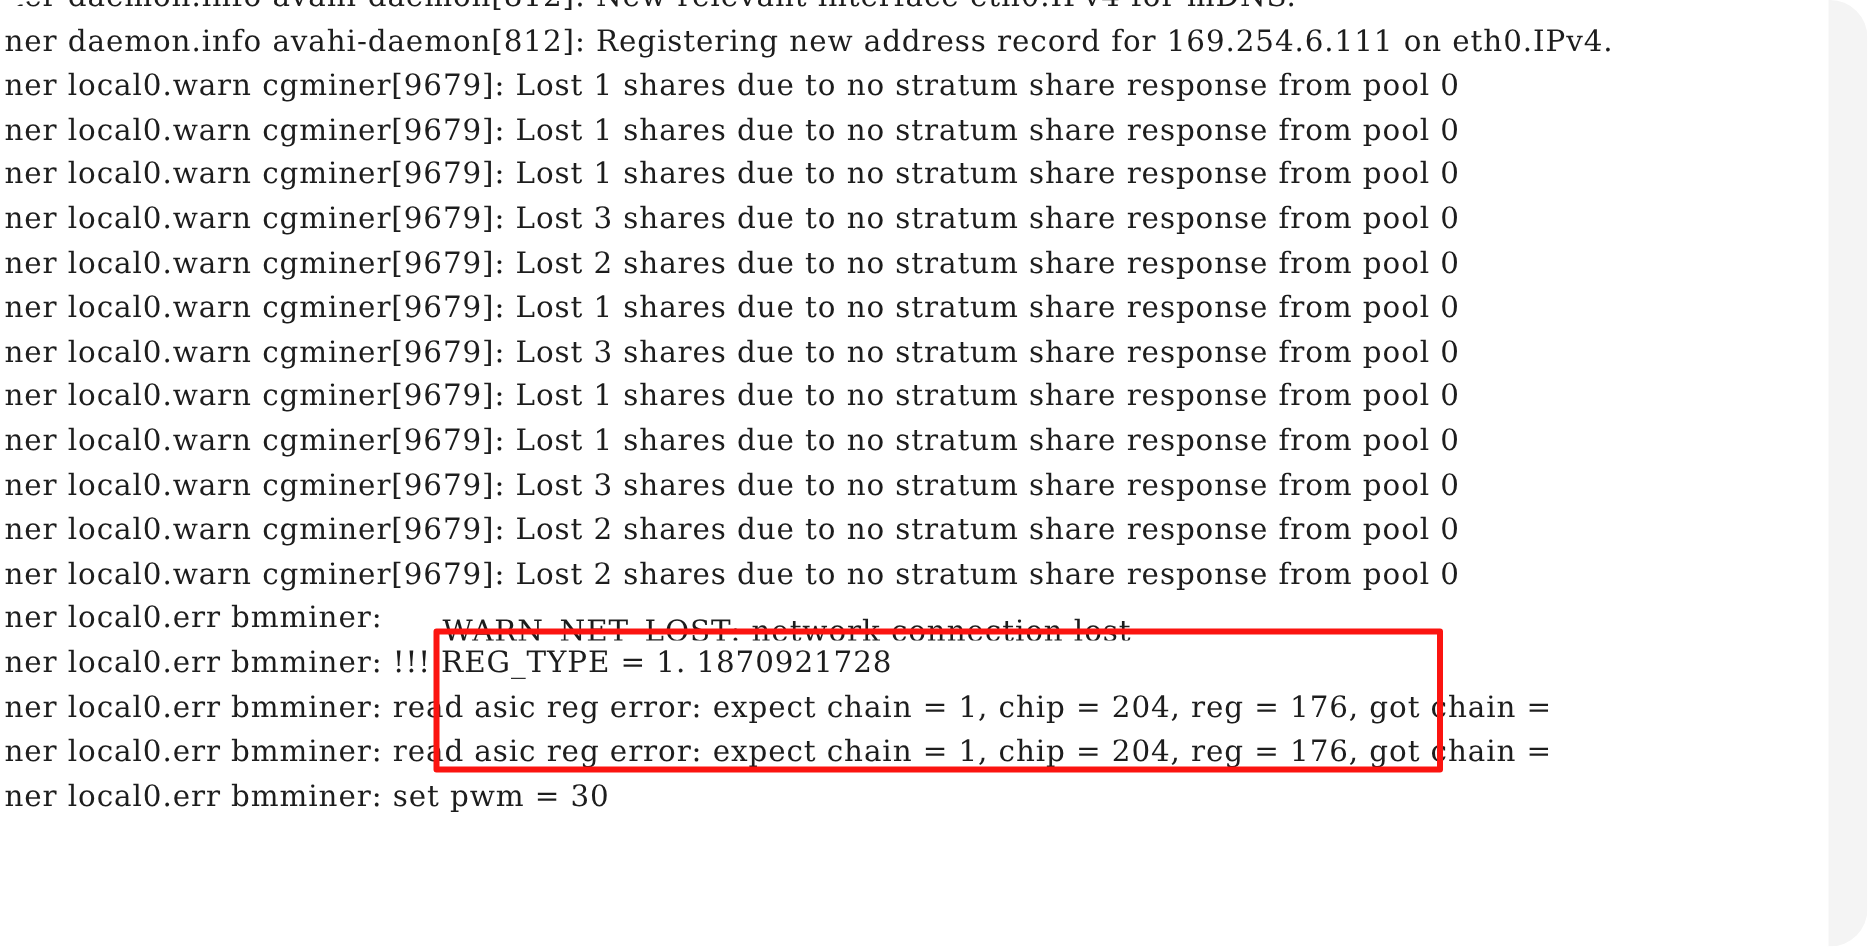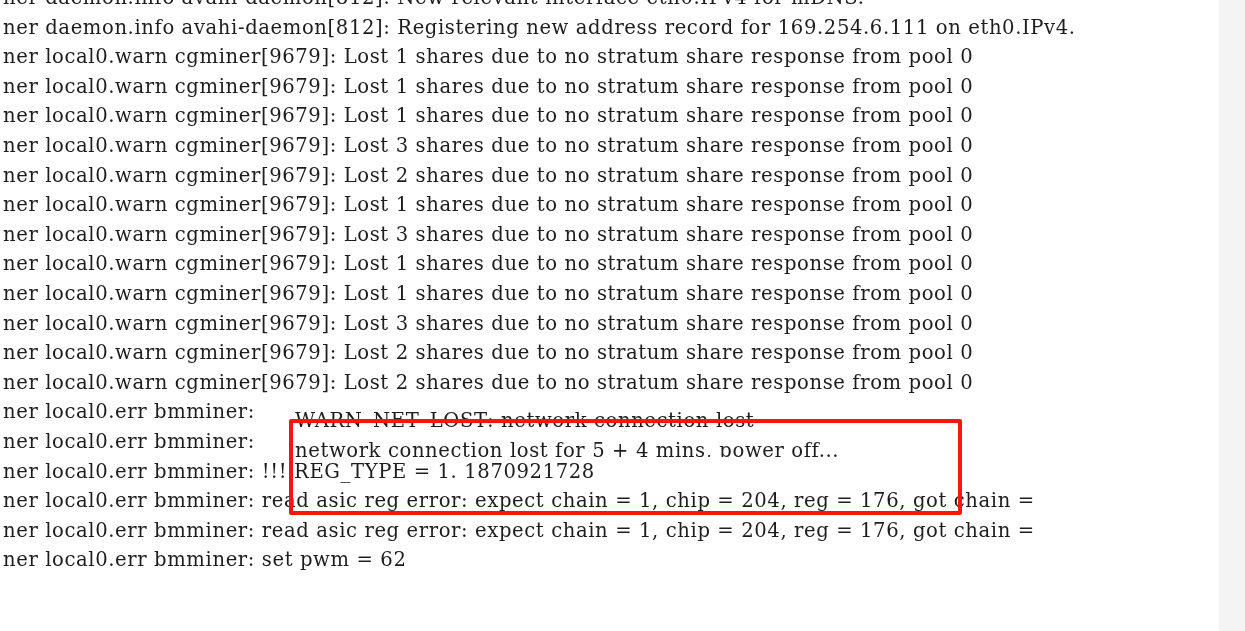--- a/index.html
+++ b/index.html
@@ -14,20 +14,21 @@
     overflow: hidden;
     font-family: "DejaVu Serif", "Liberation Serif", serif;
   }
 
   #log-viewport {
     position: relative;
     width: 1245px;
     height: 631px;
     background: #ffffff;
     overflow: hidden;
+    border-radius: 25px;
   }
 
   
   #right-gutter {
     position: absolute;
     top: 0;
     right: 0;
     width: 27px;
     height: 631px;
     background: #f4f4f4;
@@ -107,24 +108,23 @@
       <div class="log-line"><span class="prefix">ner local0.warn cgminer[9679]: </span><span class="body">Lost 3 shares due to no stratum share response from pool 0</span></div>
       <div class="log-line"><span class="prefix">ner local0.warn cgminer[9679]: </span><span class="body">Lost 2 shares due to no stratum share response from pool 0</span></div>
       <div class="log-line"><span class="prefix">ner local0.warn cgminer[9679]: </span><span class="body">Lost 1 shares due to no stratum share response from pool 0</span></div>
       <div class="log-line"><span class="prefix">ner local0.warn cgminer[9679]: </span><span class="body">Lost 3 shares due to no stratum share response from pool 0</span></div>
       <div class="log-line"><span class="prefix">ner local0.warn cgminer[9679]: </span><span class="body">Lost 1 shares due to no stratum share response from pool 0</span></div>
       <div class="log-line"><span class="prefix">ner local0.warn cgminer[9679]: </span><span class="body">Lost 1 shares due to no stratum share response from pool 0</span></div>
       <div class="log-line"><span class="prefix">ner local0.warn cgminer[9679]: </span><span class="body">Lost 3 shares due to no stratum share response from pool 0</span></div>
       <div class="log-line"><span class="prefix">ner local0.warn cgminer[9679]: </span><span class="body">Lost 2 shares due to no stratum share response from pool 0</span></div>
       <div class="log-line"><span class="prefix">ner local0.warn cgminer[9679]: </span><span class="body">Lost 2 shares due to no stratum share response from pool 0</span></div>
       <div class="log-line boxed"><span class="prefix">ner local0.err bmminer:</span><span class="body">WARN_NET_LOST: network connection lost</span></div>
-      <div class="log-line boxed"><span class="prefix">ner local0.err bmminer:</span><span class="body">network connection lost for 5 + 4 mins, power off...</span></div>
       <div class="log-line"><span class="prefix">ner local0.err bmminer: </span><span class="body">!!! REG_TYPE = 1. 1870921728</span></div>
       <div class="log-line"><span class="prefix">ner local0.err bmminer: </span><span class="body">read asic reg error: expect chain = 1, chip = 204, reg = 176, got chain = </span></div>
       <div class="log-line"><span class="prefix">ner local0.err bmminer: </span><span class="body">read asic reg error: expect chain = 1, chip = 204, reg = 176, got chain = </span></div>
-      <div class="log-line"><span class="prefix">ner local0.err bmminer: </span><span class="body">set pwm = 62</span></div>
+      <div class="log-line"><span class="prefix">ner local0.err bmminer: </span><span class="body">set pwm = 30</span></div>
     </div>
 
   <div id="annotation-box" style="left: 289px; top: 419px; width: 673px; height: 96px; border-color: rgb(251, 20, 16); border-width: 4px;"></div>
 
   <div id="right-gutter" style="background: rgb(244, 244, 244);"></div>
 
 </div>
 
 </body></html>

